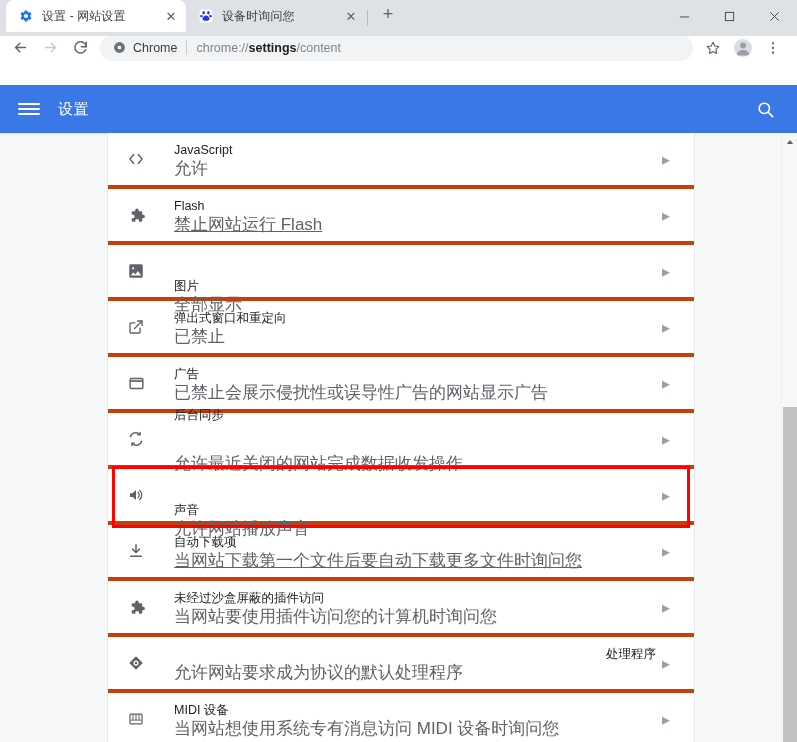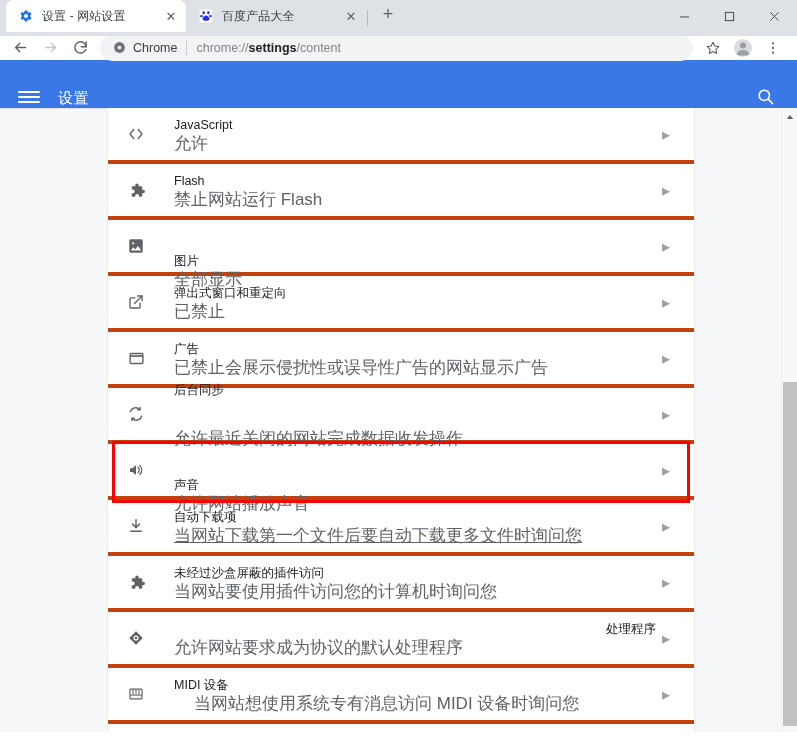--- a/index.html
+++ b/index.html
@@ -142,23 +142,24 @@
     background: #dadce0;
     display: flex; align-items: flex-end; justify-content: center;
     overflow: hidden;
   }
 
   
   .blue-header {
     height: 48px;
     background: #3b78e7;
     display: flex;
-    align-items: flex-end;
+    align-items: center;
     padding: 0 20px 0 18px;
     color: #ffffff;
+    margin-top: 25px;
   }
   .hamburger {
     width: 22px; height: 22px;
     display: flex; flex-direction: column; justify-content: center;
     gap: 3px;
     flex: 0 0 22px;
   }
   .hamburger span {
     display: block;
     height: 2px;
@@ -293,21 +294,21 @@
     <span class="tab-favicon">
       <svg width="14" height="14" viewBox="0 0 24 24">
         <rect x="1" y="1" width="22" height="22" rx="4" fill="#ffffff"></rect>
         <ellipse cx="8" cy="6.5" rx="2.1" ry="2.9" fill="#2932e1"></ellipse>
         <ellipse cx="16" cy="6.5" rx="2.1" ry="2.9" fill="#2932e1"></ellipse>
         <ellipse cx="4.2" cy="12.2" rx="2.4" ry="2" fill="#2932e1"></ellipse>
         <ellipse cx="19.8" cy="12.2" rx="2.4" ry="2" fill="#2932e1"></ellipse>
         <path d="M12 11c3 0 6 3.2 6 5.9 0 2.1-1.6 3.1-3.3 3.1h-5.4C7.6 20 6 19 6 16.9 6 14.2 9 11 12 11z" fill="#2932e1"></path>
       </svg>
     </span>
-    <span class="tab-title">百度产品大全</span>
+    <span class="tab-title">设备时询问您</span>
     <span class="tab-close">✕</span>
   </div>
 
   <div class="tab-sep"></div>
   <div class="new-tab">+</div>
 
   <div class="wincontrols">
     <div class="wc-btn">
       <svg width="11" height="11" viewBox="0 0 12 12">
           <rect x="1" y="6" width="10" height="1" fill="#3c4043"></rect>
@@ -412,21 +413,21 @@
         <span class="row-chevron">▸</span>
       </div>
       <div class="row">
         <span class="row-icon">
           <svg width="19" height="19" viewBox="0 0 24 24" fill="#5f6368">
             <path d="M20.5 11h-1.3V8.2c0-.9-.7-1.6-1.6-1.6h-2.8V5.3a2.2 2.2 0 1 0-4.4 0v1.3H7.6c-.9 0-1.6.7-1.6 1.6v2.65h1.3a2.35 2.35 0 1 1 0 4.7H6v2.85c0 .9.7 1.6 1.6 1.6h2.85v-1.3a2.35 2.35 0 1 1 4.7 0v1.3h2.45c.9 0 1.6-.7 1.6-1.6v-2.8h1.3a2.2 2.2 0 0 0 0-4.4z"></path>
           </svg>
         </span>
         <span class="row-text">
           <span class="row-title" style="display: block;">Flash</span>
-          <span class="row-sub" style="display: block;">禁止网站运行 Flash</span>
+          <span class="row-sub" style="display: block; text-decoration: underline;">禁止网站运行 Flash</span>
         </span>
         <span class="row-chevron">▸</span>
       </div>
       <div class="row">
         <span class="row-icon">
           <svg width="18" height="18" viewBox="0 0 24 24" fill="#5f6368">
             <path d="M21 19V5a2 2 0 0 0-2-2H5a2 2 0 0 0-2 2v14a2 2 0 0 0 2 2h14a2 2 0 0 0 2-2zM8.5 13.5l2.5 3 3.5-4.5 4.5 6H5z"></path>
             <circle cx="8.2" cy="8.4" r="1.5" fill="#fff"></circle>
           </svg>
         </span>
@@ -535,21 +536,21 @@
       <div class="row">
         <span class="row-icon">
           <svg width="18" height="18" viewBox="0 0 24 24" fill="none" stroke="#5f6368" stroke-width="1.6">
             <rect x="4" y="5.5" width="16" height="13" rx="1"></rect>
             <path d="M8 5.5v8M12 5.5v8M16 5.5v8" stroke-width="1.4"></path>
             <path d="M4 13.5h16" stroke-width="1.2"></path>
           </svg>
         </span>
         <span class="row-text">
           <span class="row-title" style="display: block;">MIDI 设备</span>
-          <span class="row-sub" style="display: block; margin-left: 20px;">当网站想使用系统专有消息访问 MIDI 设备时询问您</span>
+          <span class="row-sub" style="display: block;">当网站想使用系统专有消息访问 MIDI 设备时询问您</span>
         </span>
         <span class="row-chevron">▸</span>
       </div>
     </div>
 
   <div class="highlight-box" style="top: 333px; height: 62px;"></div>
 
   <div class="scrollbar">
     <div class="sb-arrow">
       <svg width="8" height="8" viewBox="0 0 10 10" fill="#5f6368">

